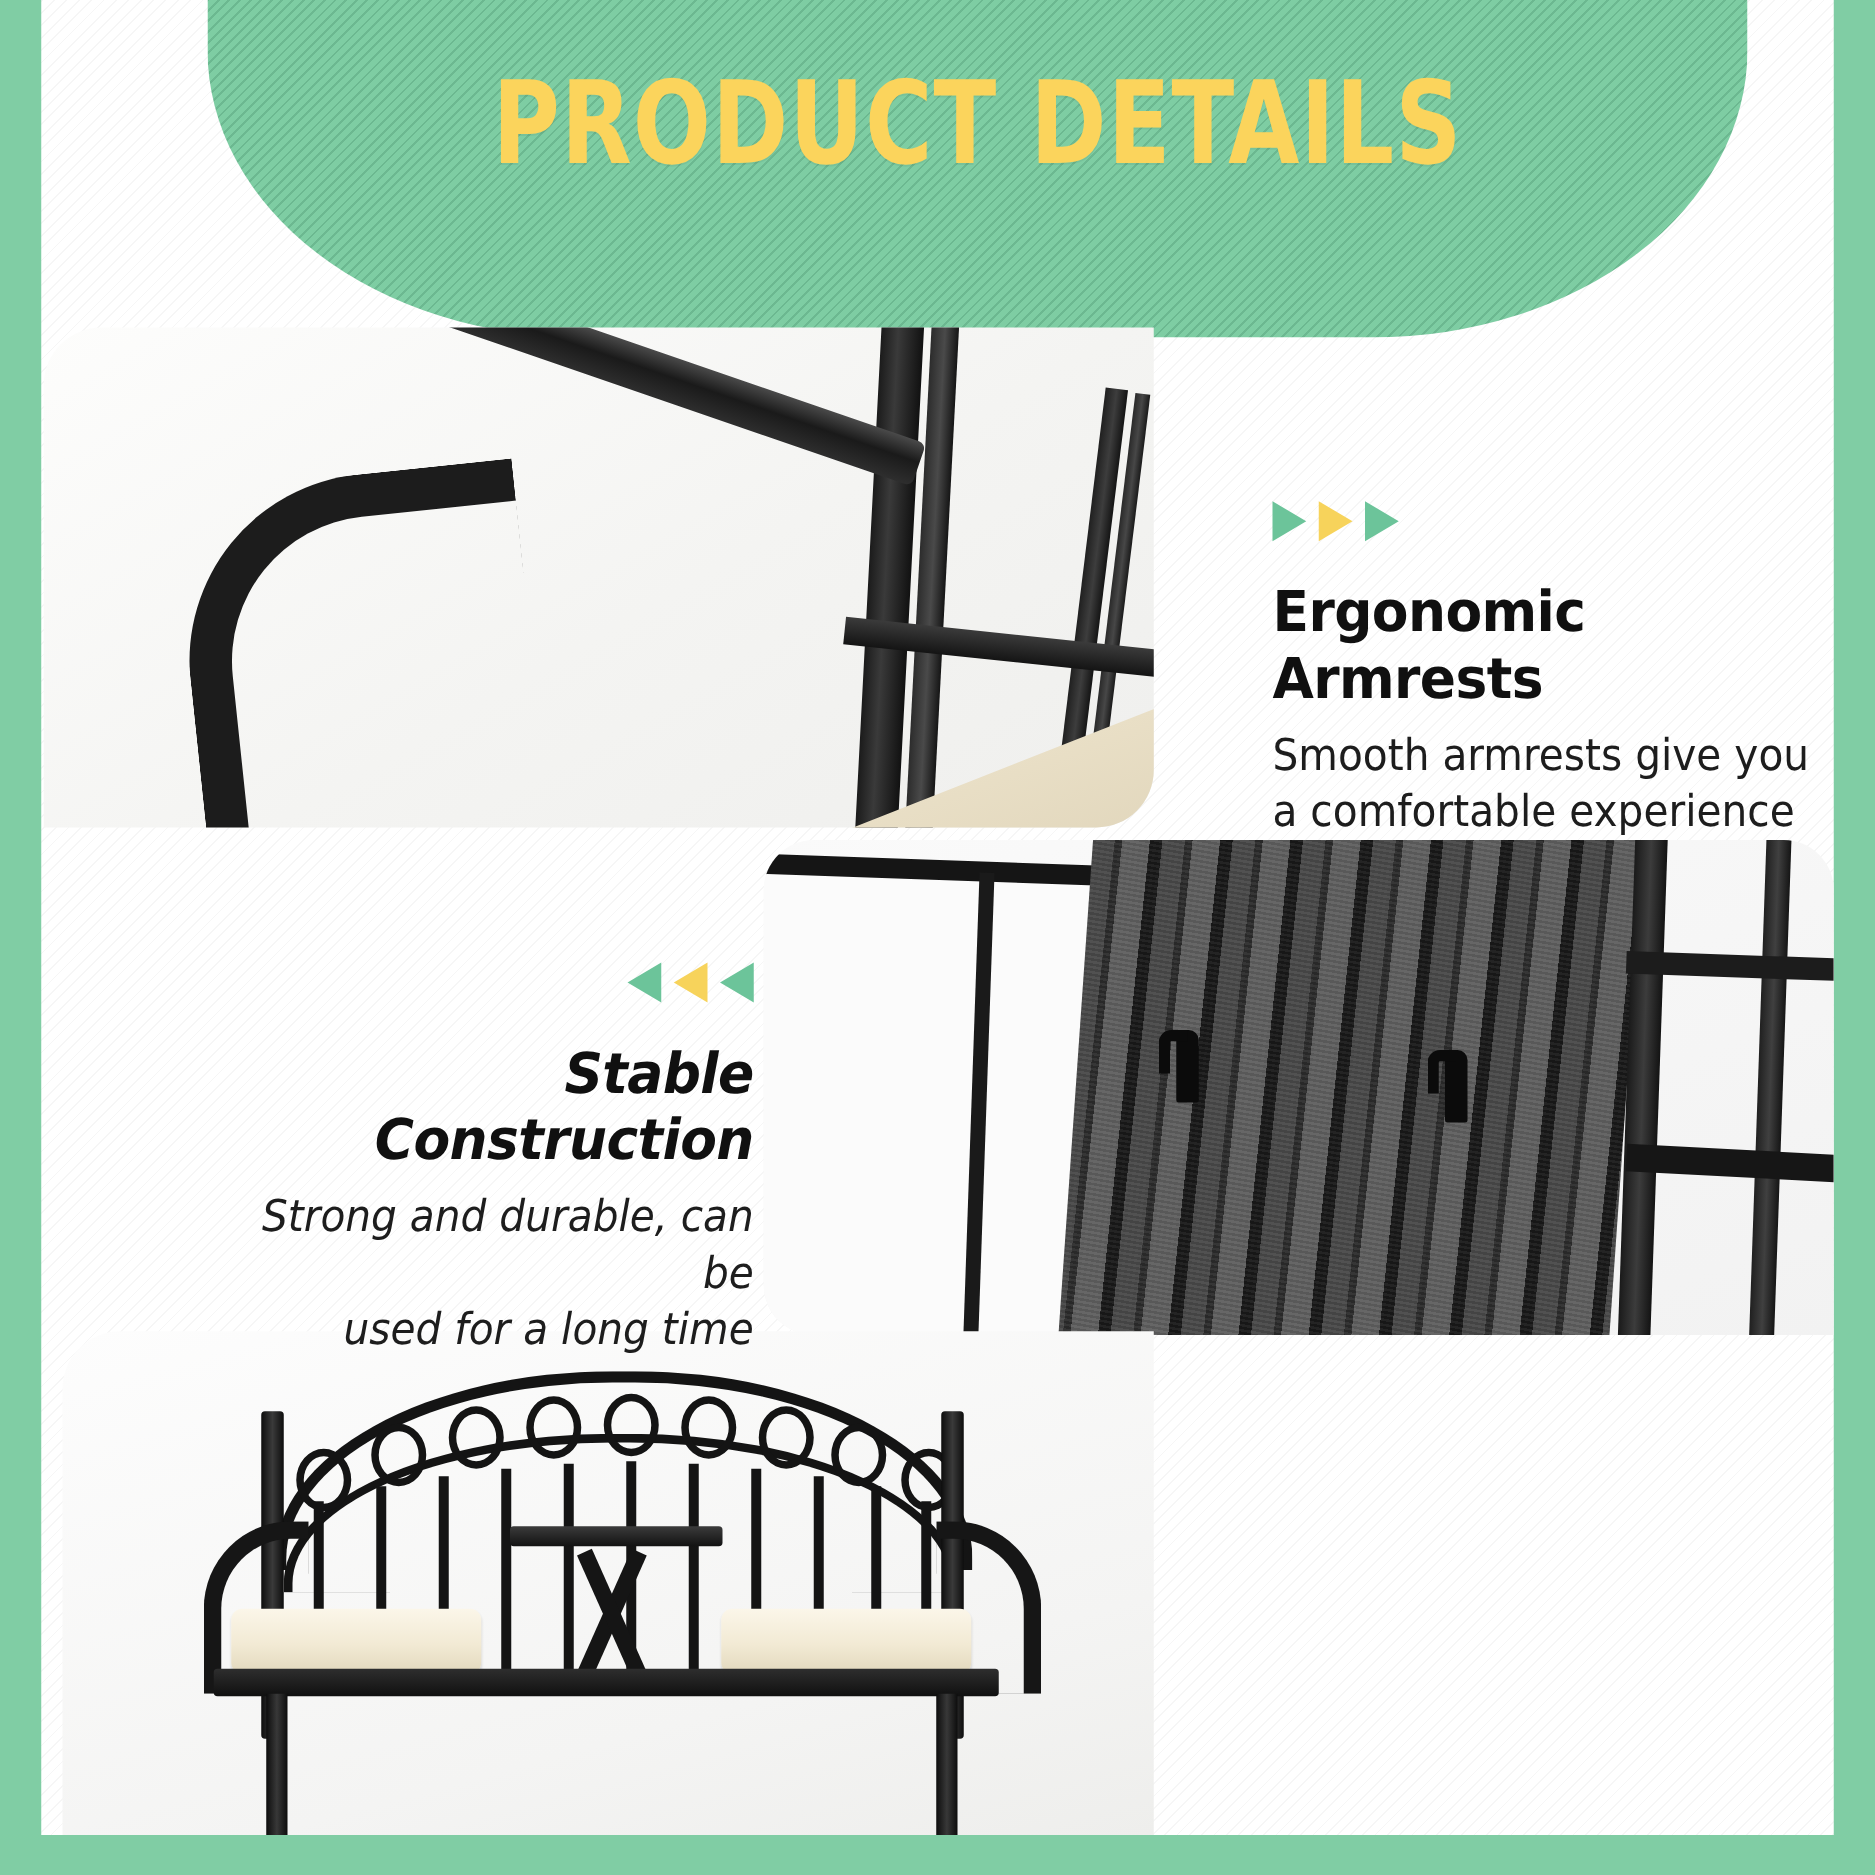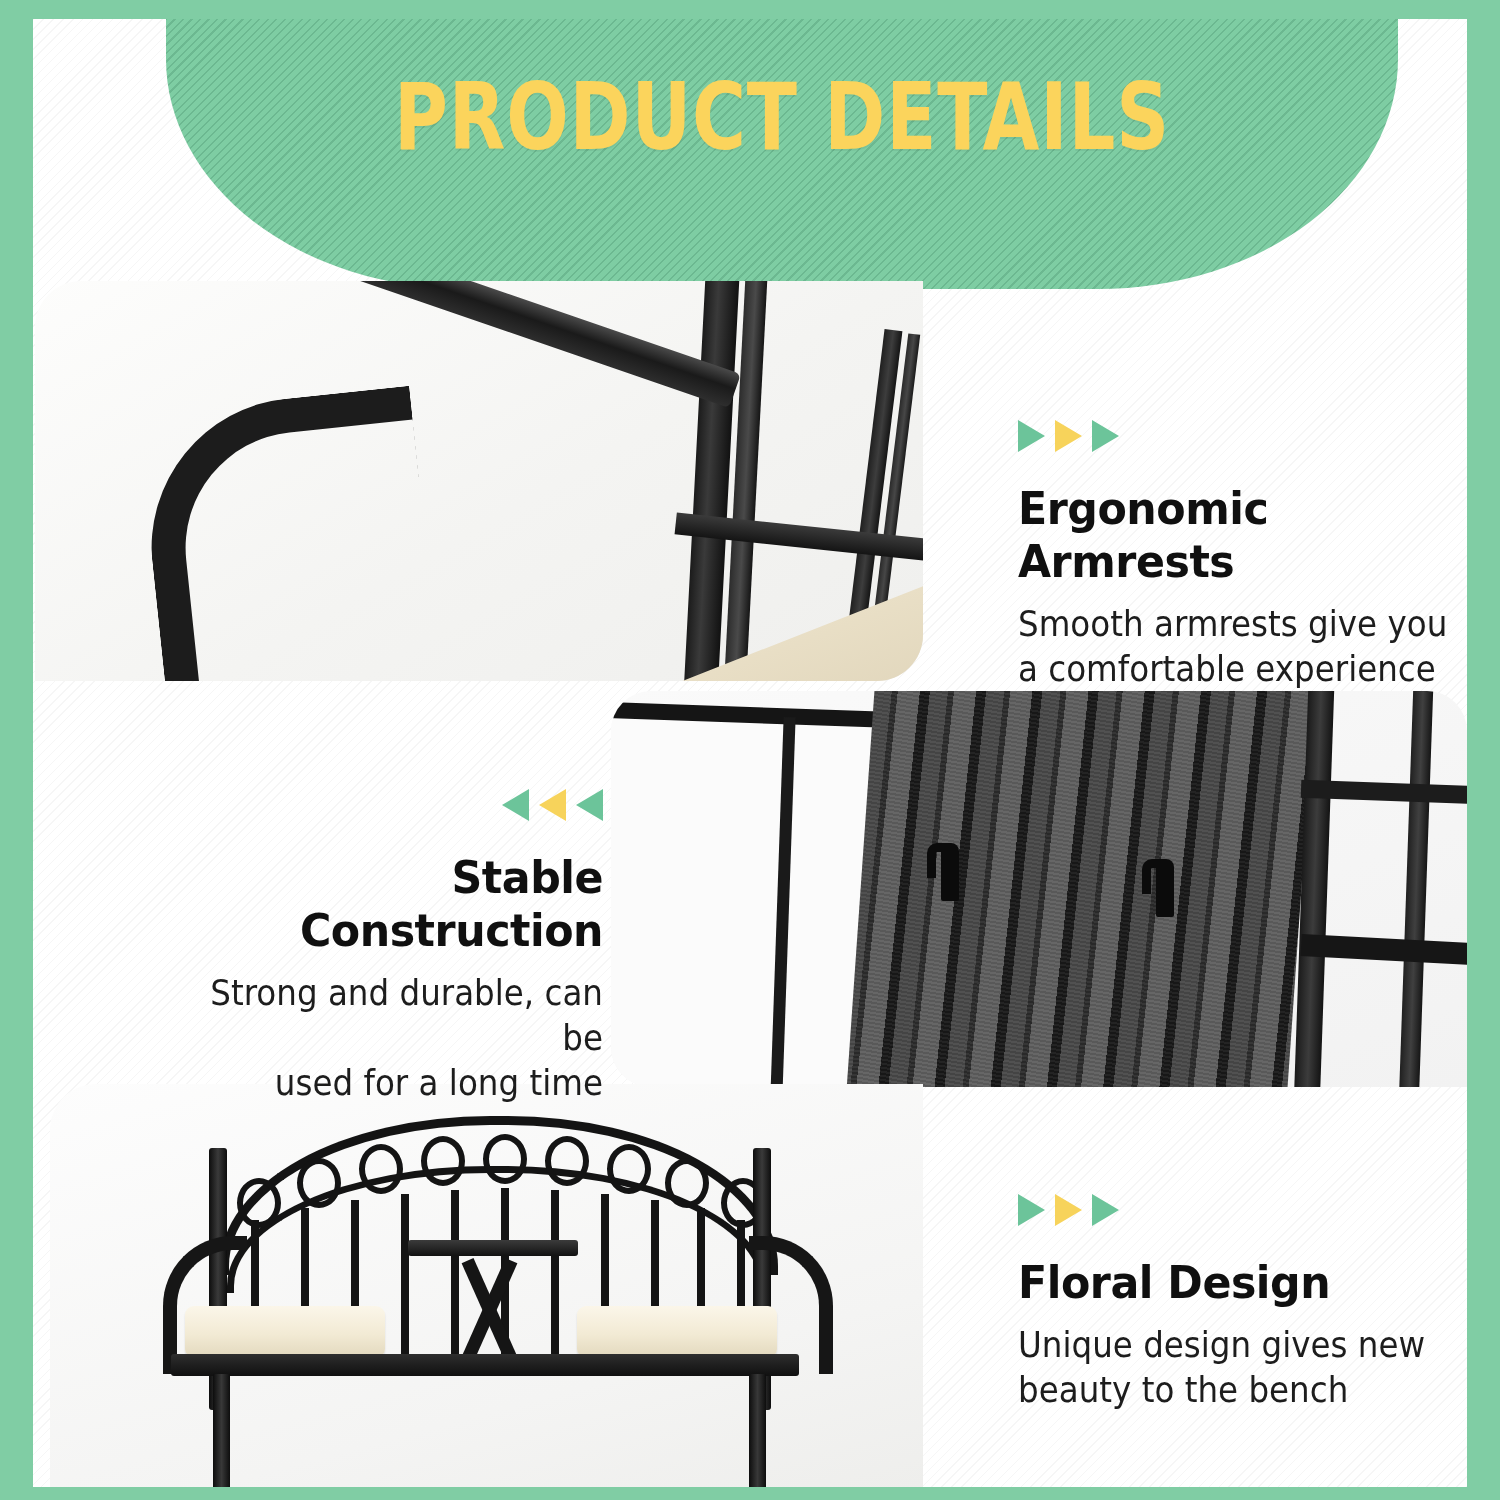--- a/index.html
+++ b/index.html
@@ -30,21 +30,20 @@
     width: 1434px;
     height: 1468px;
     background:
       repeating-linear-gradient(135deg,
         rgba(0,0,0,0.035) 0px,
         rgba(0,0,0,0.035) 1px,
         rgba(0,0,0,0) 1px,
         rgba(0,0,0,0) 7px),
       #ffffff;
     overflow: hidden;
-    margin-top: 19px;
   }
 
   
   .arch {
     position: absolute;
     left: 133px;
     top: -60px;
     width: 1232px;
     height: 330px;
     background:
@@ -402,21 +401,21 @@
     background: linear-gradient(90deg,#0d0d0d,#383838,#0d0d0d);
   }
   .bench .leg-left  { left: 48px; }
   .bench .leg-right { left: 584px; }
 
   
   .feature {
     position: absolute;
     width: 470px;
   }
-  .feature.right-align { text-align: right; }
+  .feature.right-align { text-align: right; font-style: italic; }
 
   .arrows {
     display: flex;
     gap: 10px;
     margin-bottom: 30px;
   }
   .feature.right-align .arrows { justify-content: flex-end; }
 
   .tri {
     width: 0;
@@ -551,25 +550,15 @@
       <div class="arrows">
         <span class="tri left" style="color:#6cc49a"></span>
         <span class="tri left" style="color:#f7d35b"></span>
         <span class="tri left" style="color:#6cc49a"></span>
       </div>
       <h2>Stable Construction</h2>
       <p>Strong and durable, can be</p>
       <p>used for a long time</p>
     </div>
 
-    <div class="feature" id="feature-floral">
-      <div class="arrows">
-        <span class="tri right" style="color:#6cc49a"></span>
-        <span class="tri right" style="color:#f7d35b"></span>
-        <span class="tri right" style="color:#6cc49a"></span>
-      </div>
-      <h2>Floral Design</h2>
-      <p>Unique design gives new</p>
-      <p>beauty to the bench</p>
-    </div>
 
   </div>
 </div>
 
 </body></html>

